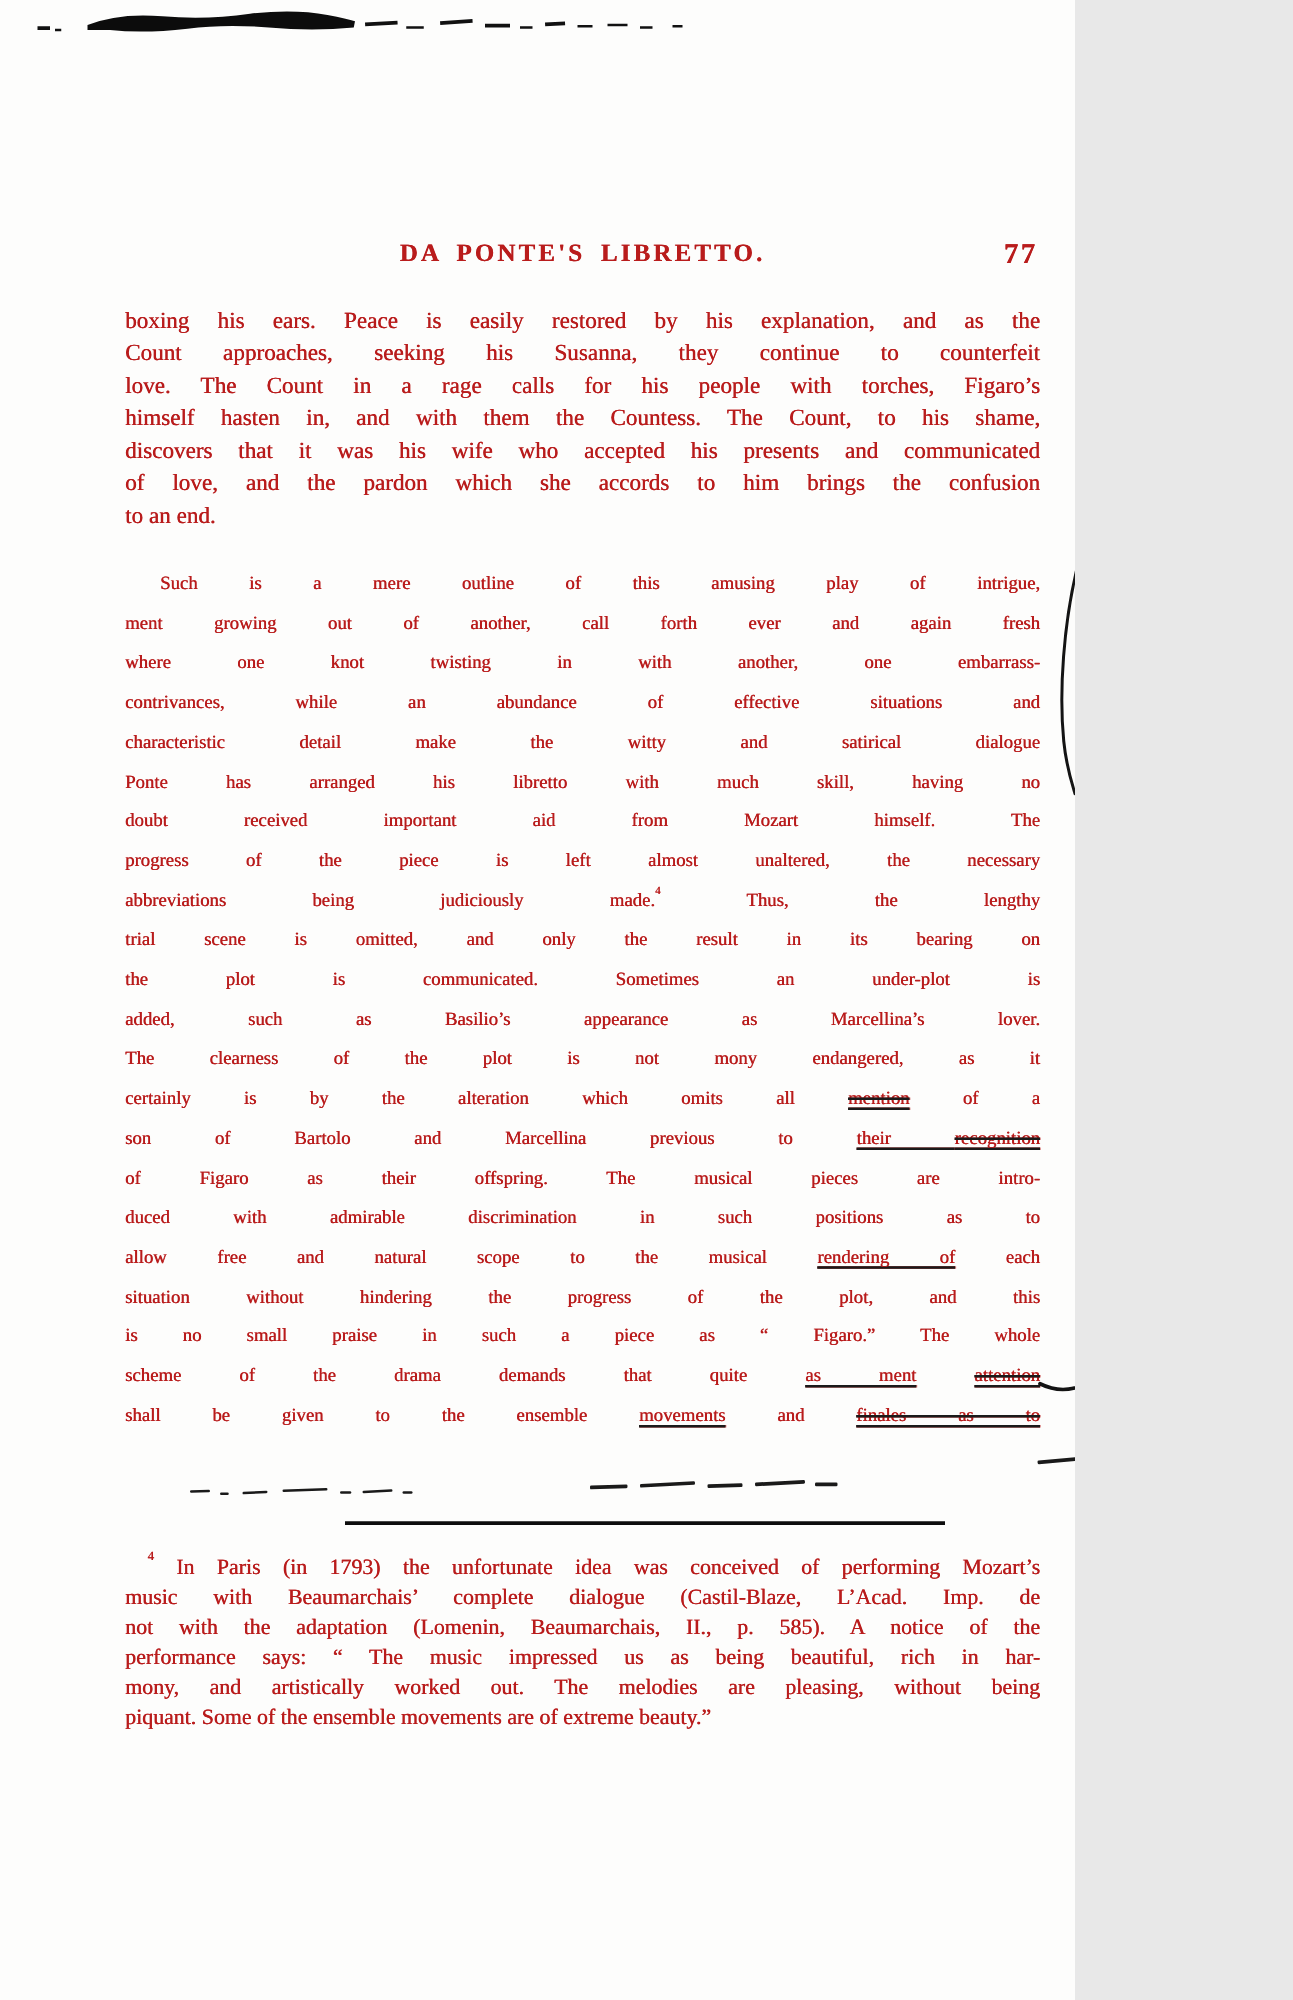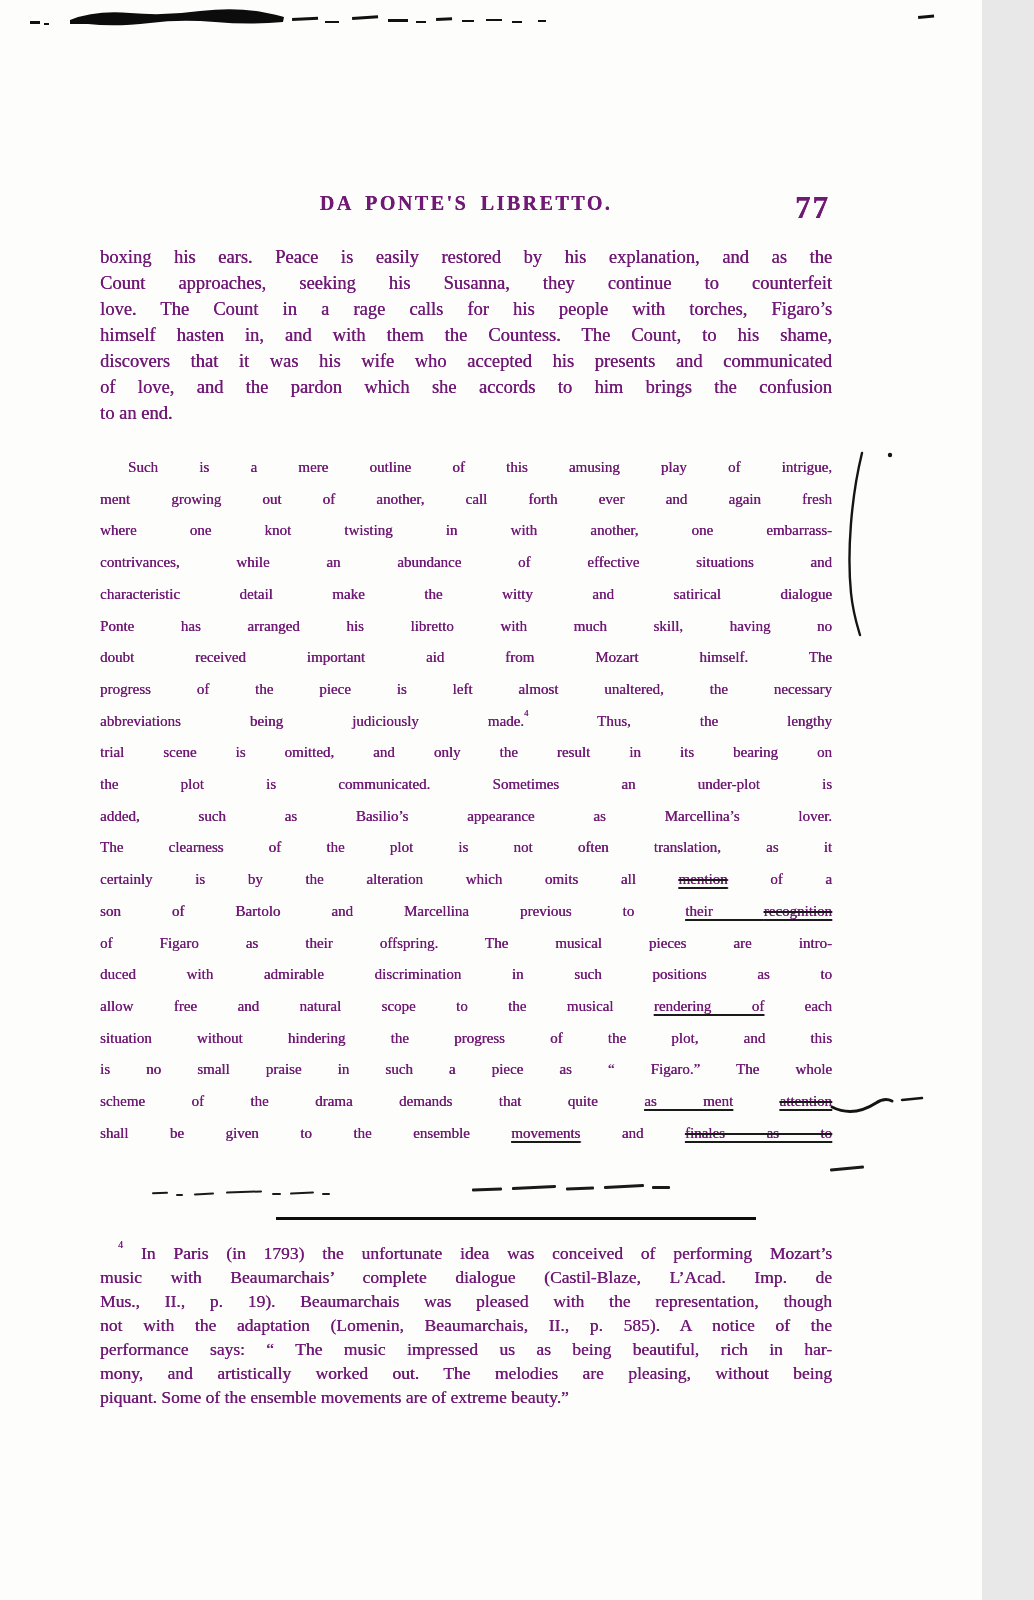--- a/index.html
+++ b/index.html
@@ -1,31 +1,31 @@
 <!DOCTYPE html>
 <html><head>
 <meta charset="utf-8">
 <style>
   html,body { margin:0; padding:0; background:#e8e8e8; }
   .page {
-    position:relative; width:982px; height:1600px;
+    position:relative; width:860px; height:1600px;
     background:#fdfdfc; overflow:hidden;
     font-family:"Liberation Serif","DejaVu Serif",serif;
-    color:#701a75;
+    color:#b91c1c;
   }
   .col { position:absolute; left:100px; width:732px; }
 
   
   .running-header { top:192px; height:30px; }
   .header-title {
     display:block; text-align:center; font-size:20px; letter-spacing:2.5px;
     word-spacing:5px; font-weight:bold; text-shadow:0.3px 0 0 currentColor;
   }
   .page-number {
-    position:absolute; right:2px; top:-2px; font-size:31px; font-weight:bold;
+    position:absolute; right:2px; top:-2px; font-size:23px; font-weight:bold;
     letter-spacing:2px; text-shadow:0.3px 0 0 currentColor;margin-left:32px;
   }
 
   
   .textblock { text-shadow:0.35px 0 0 currentColor; }
   .synopsis  { top:244px; font-size:18.5px; line-height:26px; }
   .maintext  { top:452px; font-size:15px;   line-height:31.7px; }
   .footnotes { top:1241px; font-size:17.5px; line-height:24px; }
 
   .jline { text-align:justify; text-align-last:justify; white-space:nowrap; overflow:visible; }
@@ -92,21 +92,21 @@
       <div class="jline">where one knot twisting in with another, one embarrass-</div>
       <div class="jline">contrivances, while an abundance of effective situations and</div>
       <div class="jline">characteristic detail make the witty and satirical dialogue</div>
       <div class="jline">Ponte has arranged his libretto with much skill, having no</div>
       <div class="jline">doubt received important aid from Mozart himself.  The</div>
       <div class="jline">progress of the piece is left almost unaltered, the necessary</div>
       <div class="jline">abbreviations being judiciously made.<sup>4</sup>  Thus, the lengthy</div>
       <div class="jline">trial scene is omitted, and only the result in its bearing on</div>
       <div class="jline">the plot is communicated.  Sometimes an under-plot is</div>
       <div class="jline">added, such as Basilio’s appearance as Marcellina’s lover.</div>
-      <div class="jline">The clearness of the plot is not often translation, as it</div>
+      <div class="jline">The clearness of the plot is not mony endangered, as it</div>
       <div class="jline">certainly is by the alteration which omits all <span class="pencil-deco" style="text-decoration-line: underline line-through;">mention</span> of a</div>
       <div class="jline">son of Bartolo and Marcellina previous to <span class="pencil-deco" style="text-decoration-line: underline;">their </span><span class="pencil-deco" style="text-decoration-line: underline line-through;">recognition</span></div>
       <div class="jline">of Figaro as their offspring.  The musical pieces are intro-</div>
       <div class="jline">duced with admirable discrimination in such positions as to</div>
       <div class="jline">allow free and natural scope to the musical <span class="pencil-deco" style="text-decoration-line: underline;">rendering of</span> each</div>
       <div class="jline">situation without hindering the progress of the plot, and this</div>
       <div class="jline">is no small praise in such a piece as “ Figaro.”  The whole</div>
       <div class="jline">scheme of the drama demands that quite <span class="pencil-deco" style="text-decoration-line: underline;">as ment</span> <span class="pencil-deco" style="text-decoration-line: underline line-through;">attention</span></div>
       <div class="jline">shall be given to the ensemble <span class="pencil-deco" style="text-decoration-line: underline;">movements</span> and <span class="pencil-deco" style="text-decoration-line: underline line-through;">finales as to</span></div>
     </div>
@@ -136,21 +136,20 @@
     <div class="pmark" style="left:652px; top:1186px; width:18px; height:3px;"></div>
     <div class="pmark" style="left:830px; top:1167px; width:34px; height:3px; transform:rotate(-5deg);"></div>
   </div>
 
   <div class="footnote-rule"></div>
 
   <div class="col textblock footnotes">
     <div>
         <div class="jline indent"><sup>4</sup> In Paris (in 1793) the unfortunate idea was conceived of performing Mozart’s</div>
         <div class="jline">music with Beaumarchais’ complete dialogue (Castil-Blaze, L’Acad. Imp. de</div>
-        <div class="jline">Mus., II., p. 19).  Beaumarchais was pleased with the representation, though</div>
         <div class="jline">not with the adaptation (Lomenin, Beaumarchais, II., p. 585).  A notice of the</div>
         <div class="jline">performance says: “ The music impressed us as being beautiful, rich in har-</div>
         <div class="jline">mony, and artistically worked out.  The melodies are pleasing, without being</div>
         <div class="jline endline">piquant.  Some of the ensemble movements are of extreme beauty.”</div>
       </div>
   </div>
 
 </div>
 
 </body></html>

